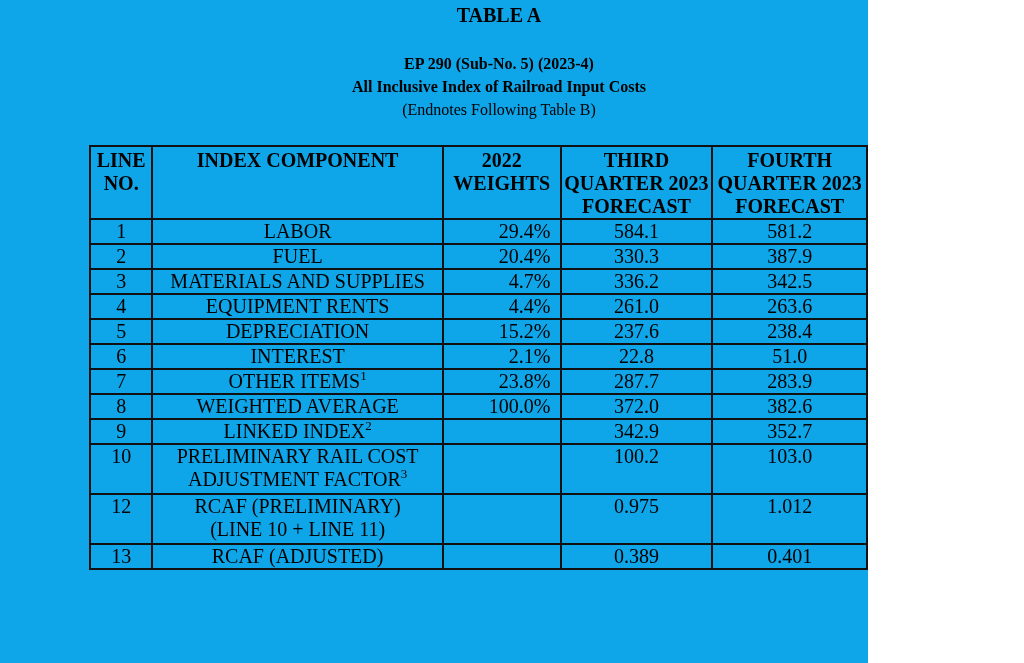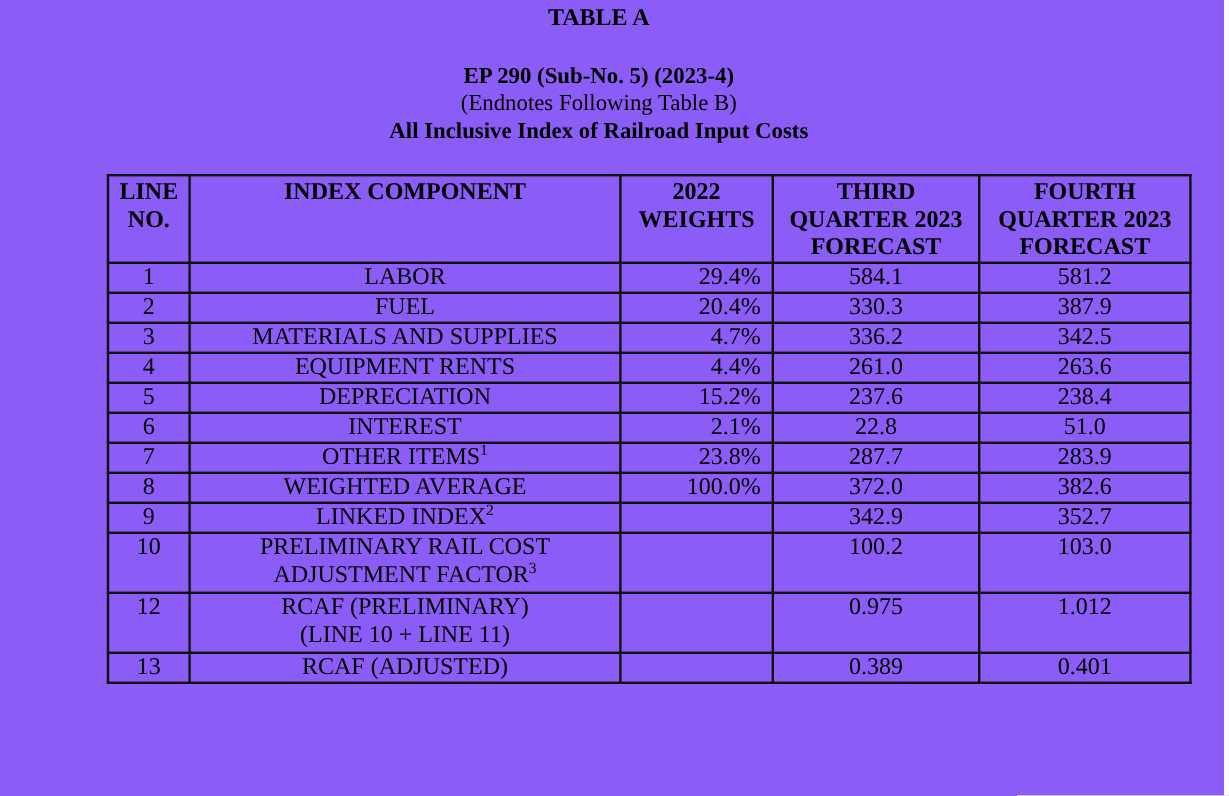--- a/index.html
+++ b/index.html
@@ -7,40 +7,40 @@
     padding: 0;
     background: #ffffff;
     width: 1024px;
     height: 663px;
     overflow: hidden;
     font-family: "Liberation Serif", "DejaVu Serif", serif;
     color: #000000;
   }
   .page {
     position: relative;
-    width: 1020px;
+    width: 868px;
     height: 663px;
-    background: #8b5cf6;
+    background: #0ea5e9;
   }
   
   .titles {
     position: absolute;
     top: 4px;
     left: 0;
     width: 998px;
     text-align: center;
   }
   .t-label {
     font-size: 20px;
     font-weight: bold;
     line-height: 23px;
     margin-bottom: 25px;
   }
   .t-sub {
-    font-size: 19px;
+    font-size: 16px;
     line-height: 23px;
   }
   .bold { font-weight: bold; }
 
   
   table.cost-index {
     position: absolute;
     top: 145px;
     left: 89px;
     border-collapse: collapse;
@@ -75,22 +75,22 @@
   .l2 { margin: 0; }
 </style>
 </head>
 <body>
 
 <div class="page">
 
   <div class="titles">
     <div class="t-label">TABLE A</div>
     <div class="t-sub bold">EP 290 (Sub-No. 5) (2023-4)</div>
+    <div class="t-sub bold">All Inclusive Index of Railroad Input Costs</div>
     <div class="t-sub">(Endnotes Following Table B)</div>
-    <div class="t-sub bold">All Inclusive Index of Railroad Input Costs</div>
   </div>
 
   <table class="cost-index">
     <colgroup>
       <col style="width:68px">
       <col style="width:359px">
       <col style="width:127px">
       <col style="width:172px">
       <col style="width:176px">
     </colgroup>

